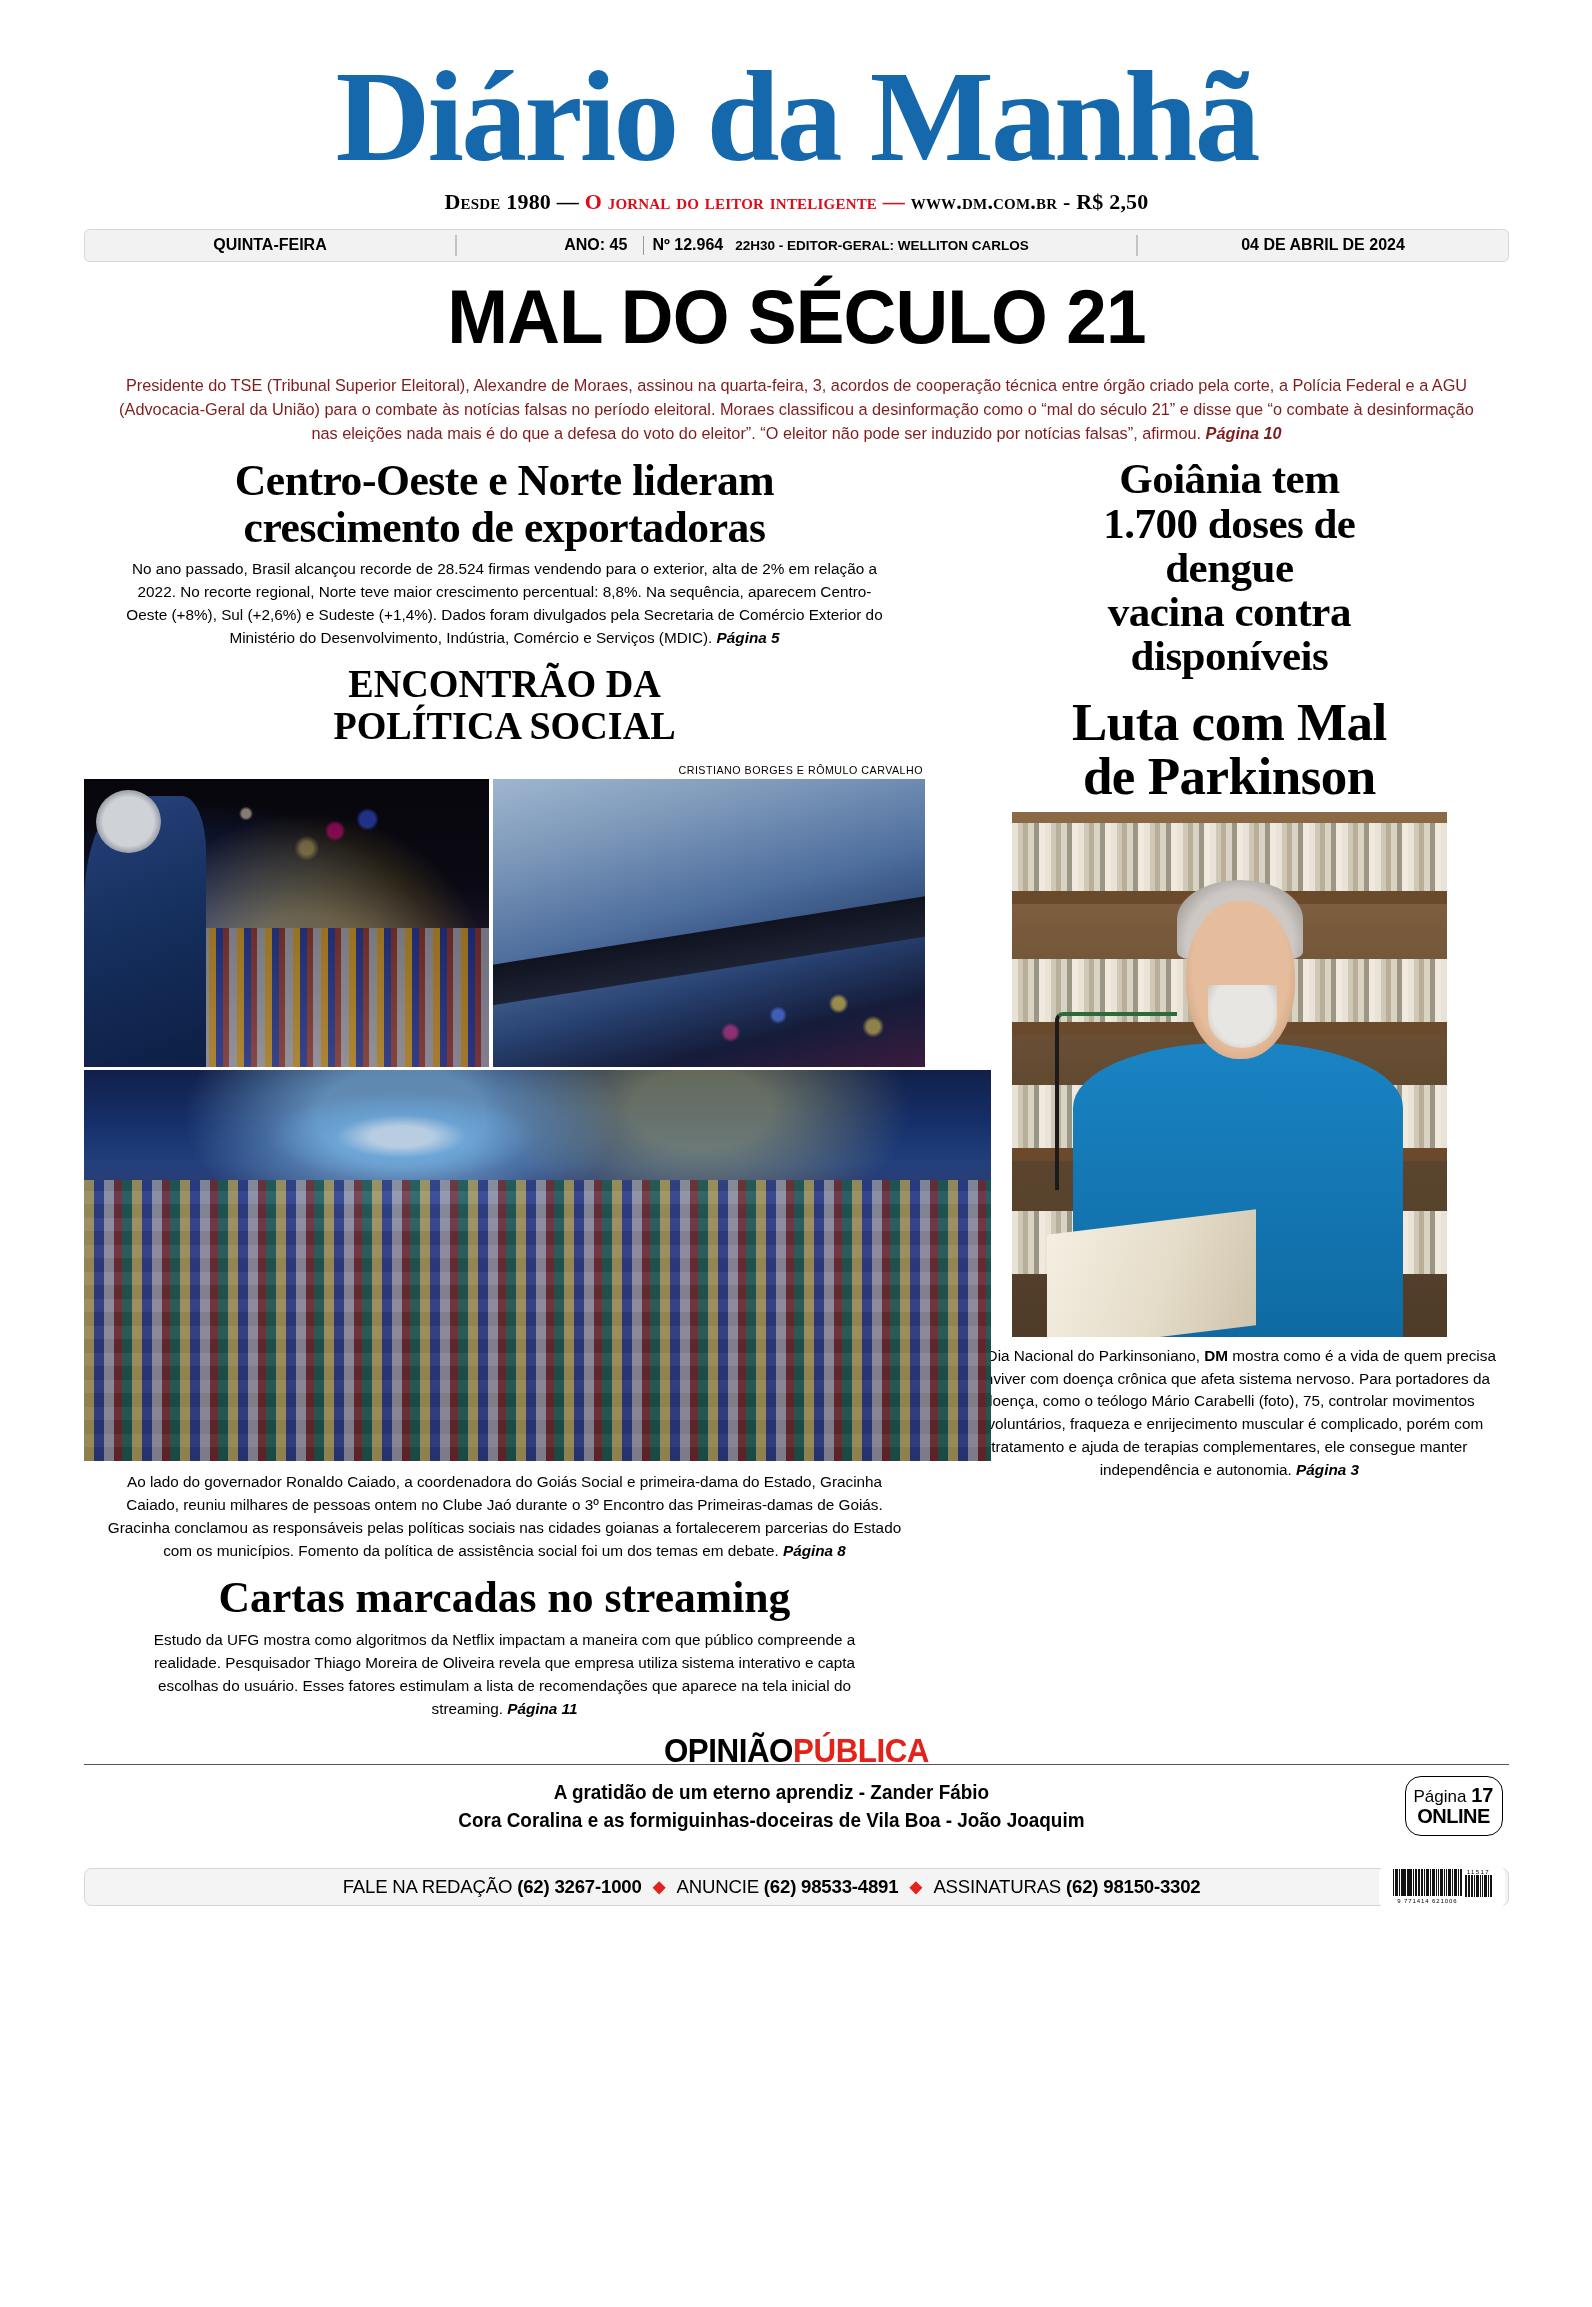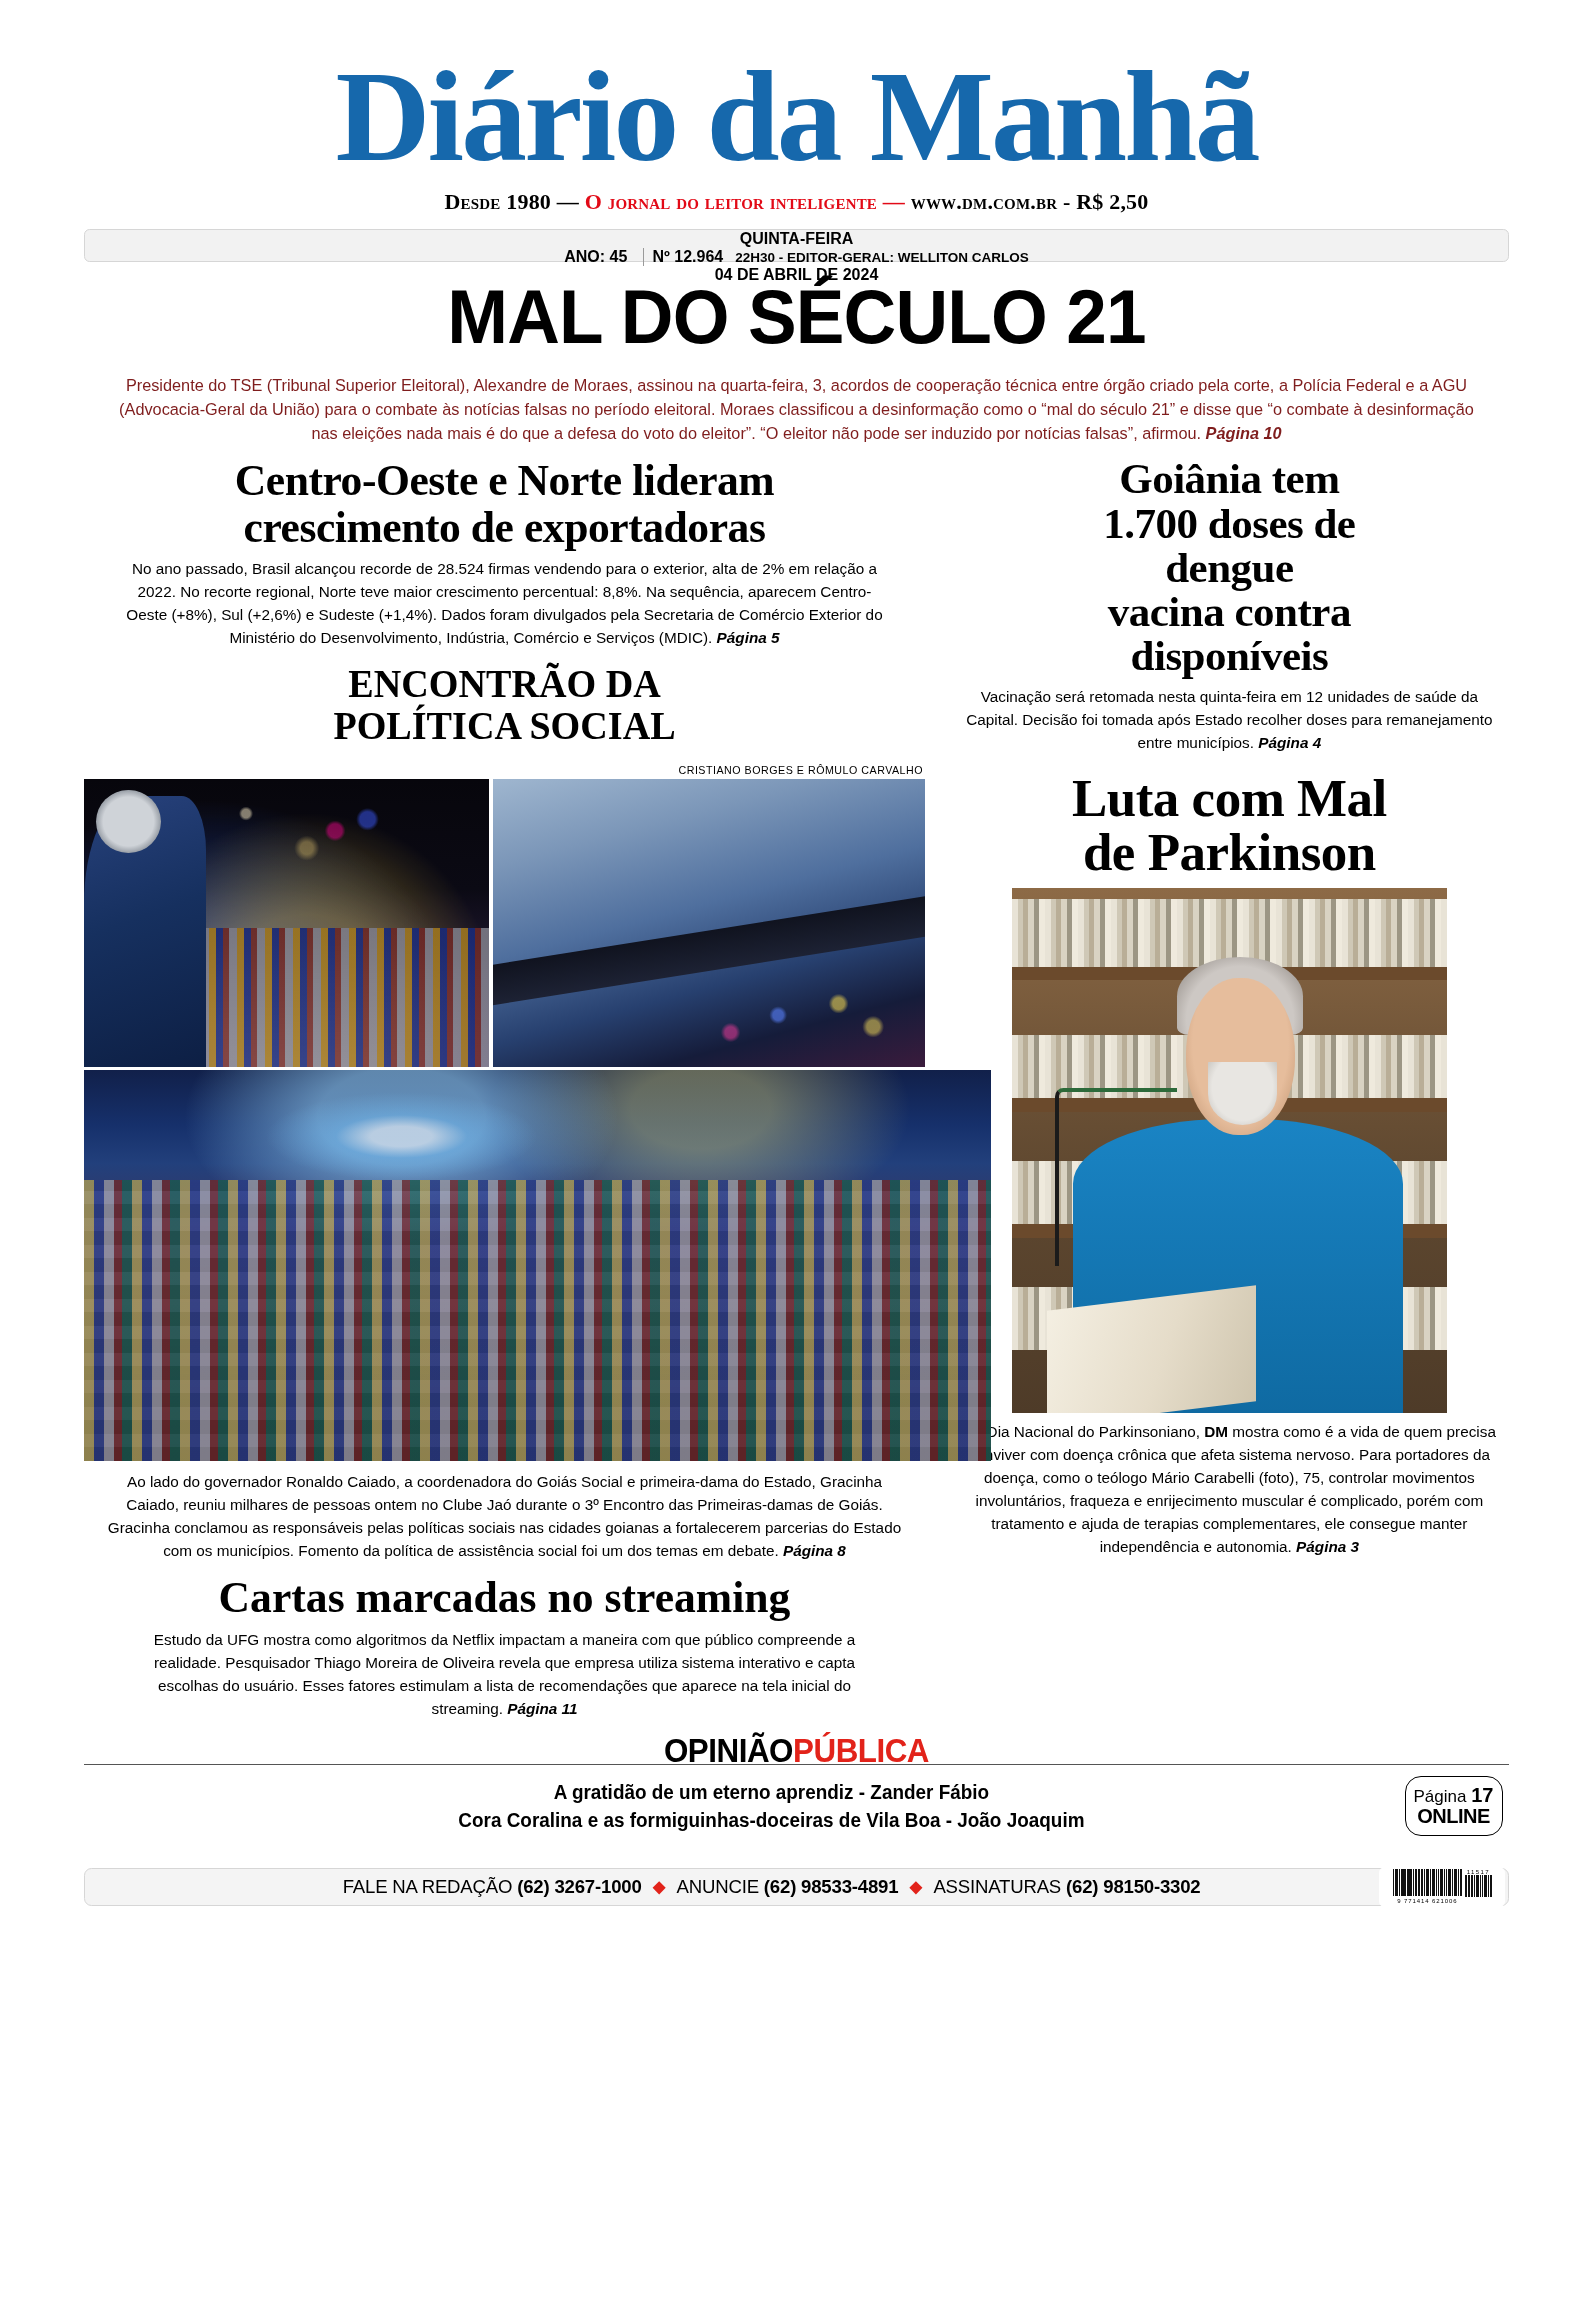--- a/index.html
+++ b/index.html
@@ -40,21 +40,20 @@
     margin-top:14px;
     height:33px;
     border:0.9px solid #d6d6d6;
     border-radius:5.6px;
     background:#f2f2f2;
     display:flex;
     align-items:center;
     font-weight:bold;
     font-size:16px;
     position:relative;
-    flex-direction:column;
   }
   .infobar .seg { display:flex; align-items:center; }
   .infobar .weekday { width:26%; justify-content:center; }
   .infobar .center { flex:1; justify-content:center; gap:0; }
   .infobar .dateseg { width:26%; justify-content:center; }
   .infobar .vsep { width:1.9px; height:21.4px; background:#c4c4c4; }
   .infobar .thin { width:0.9px; height:18.6px; background:#9a9a9a; margin:0 8.4px; }
   .infobar .editor { font-size:13.5px; font-weight:bold; letter-spacing:0; }
   .infobar .ano { margin-right:7.4px; }
 
@@ -412,24 +411,20 @@
 
     <div class="col-right">
 
       <div class="serif-head h-vacina">
         <div>Goiânia tem</div>
         <div>1.700 doses de</div>
         <div>dengue</div>
         <div>vacina contra</div>
         <div>disponíveis</div>
       </div>
-      <div class="right-text">
-        <span>Vacinação será retomada nesta quinta-feira em 12 unidades de saúde da Capital. Decisão foi tomada após Estado recolher doses para remanejamento entre municípios.</span>
-        <span class="pg">Página 4</span>
-      </div>
 
       <div class="serif-head h-parkinson">
         <div>Luta com Mal</div>
         <div>de Parkinson</div>
       </div>
 
       <div class="ph ph-parkinson">
         <div class="scene-parkinson">
           <div class="books" style="top:2%;height:13%"></div>
           <div class="shelf" style="top:15%;height:2.5%"></div>

